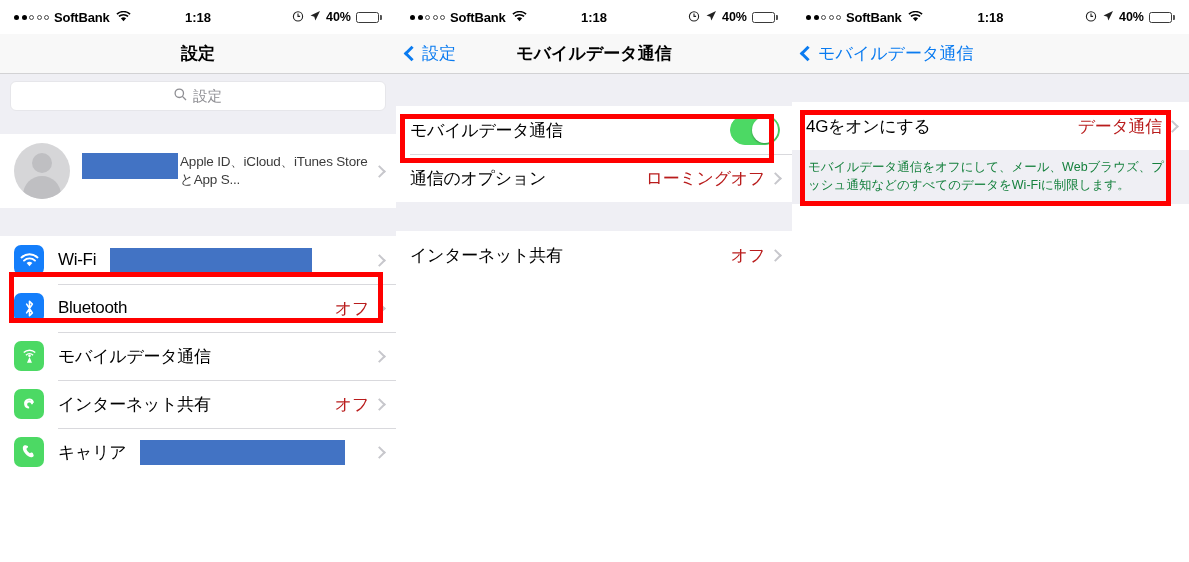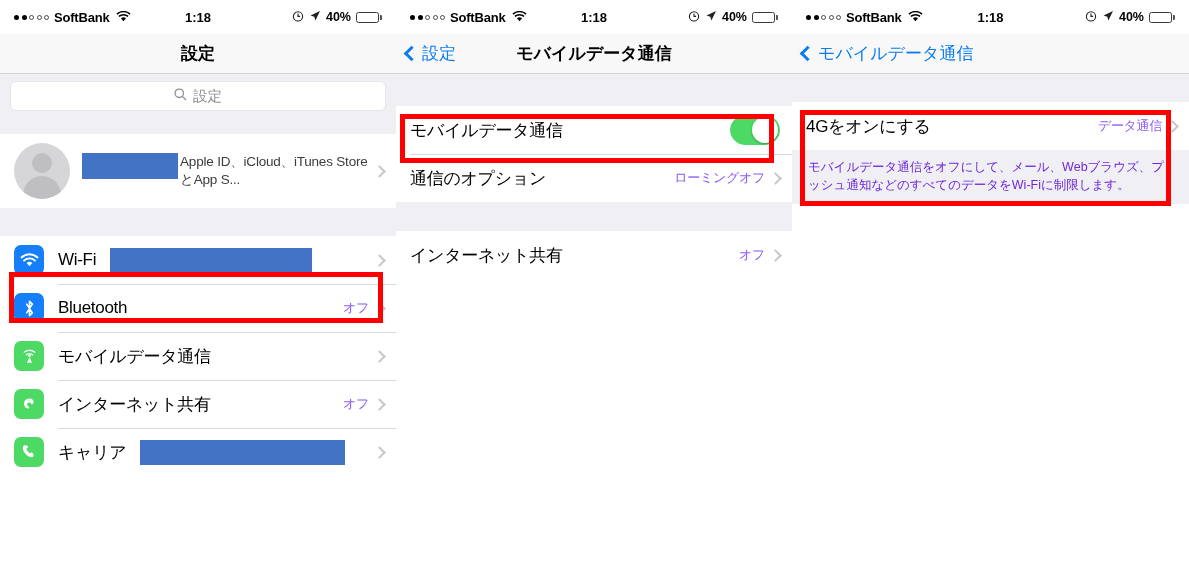--- a/index.html
+++ b/index.html
@@ -98,21 +98,21 @@
     position: relative;
   }
   .row + .row::before {
     content: "";
     position: absolute; left: 14px; right: 0; top: 0;
     height: 1px; background: #d9d9dd;
   }
   .row.inset-sep + .row::before { left: 58px; }
   .row-label { font-size: 17px; color: #000; letter-spacing: -0.3px; }
   .row-value {
-    margin-left: auto; font-size: 13px; color: #8b5cf6;
+    margin-left: auto; font-size: 17px; color: #b91c1c;
     letter-spacing: -0.3px; padding-right: 6px;
   }
   .chev {
     width: 9px; height: 9px;
     border-top: 2px solid #c7c7cc; border-right: 2px solid #c7c7cc;
     transform: rotate(45deg);
     flex: 0 0 auto;
   }
 
   
@@ -189,21 +189,21 @@
     background: #efeff4; padding: 18px 14px 5px 14px;
     font-size: 12.5px; color: #6d6d72;
   }
   .sect-gap { background: #efeff4; }
 
   
   .footnote {
     background: #efeff4;
     padding: 8px 16px 10px 16px;
     font-size: 12.5px; line-height: 1.45;
-    color: #6d28d9;
+    color: #15803d;
   }
 
   
   .redbox {
     position: absolute;
     border: 5px solid #ff0000;
     pointer-events: none;
     z-index: 30;
     box-sizing: border-box;
   }

